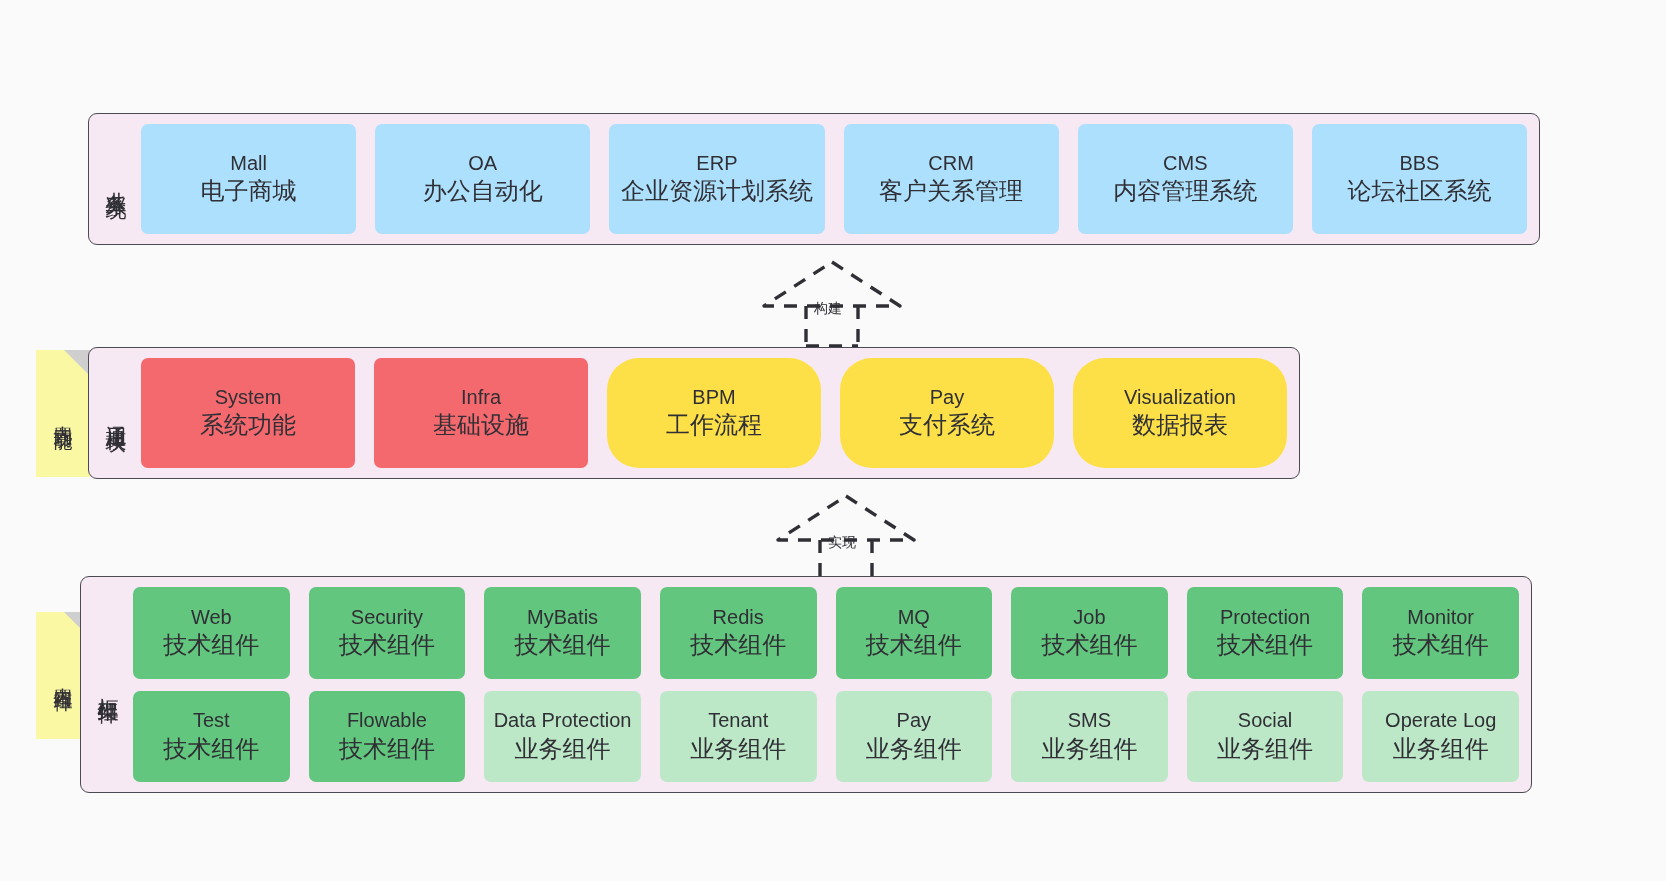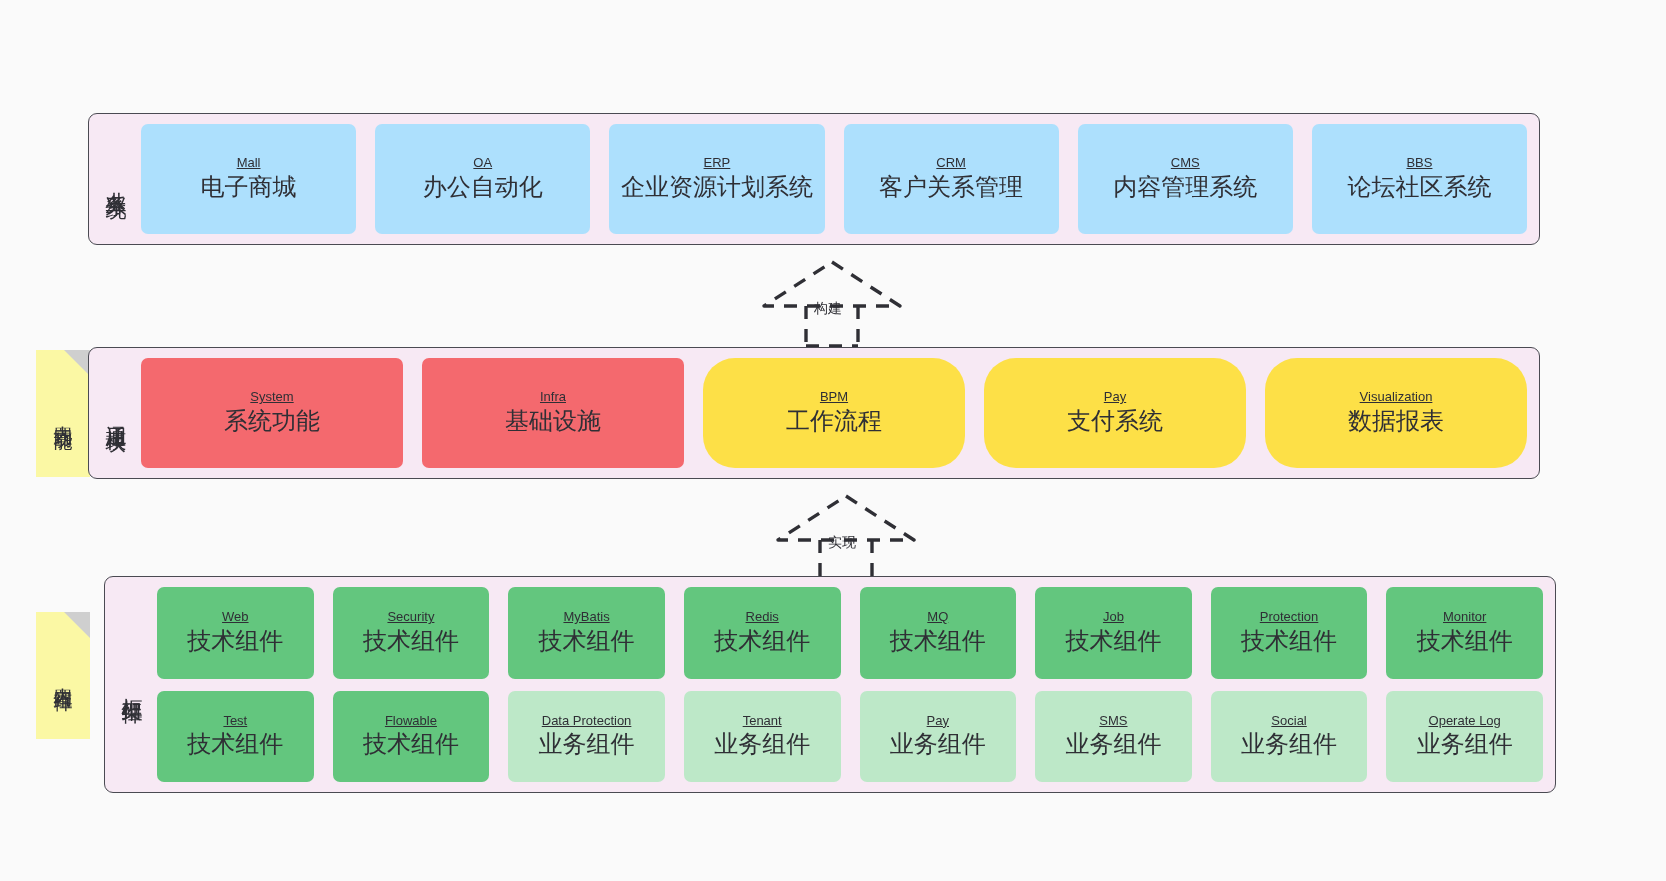--- a/index.html
+++ b/index.html
@@ -67,21 +67,21 @@
     border-radius: 7px;
     display: flex;
     flex-direction: column;
     align-items: center;
     justify-content: center;
     text-align: center;
     line-height: 1.28;
     padding: 4px 6px;
     color: #2f2f35;
   }
-  .node .n-title { font-size: 13px; text-decoration: underline; }
+  .node .n-title { font-size: 20px; }
   .node .n-sub   { font-size: 24px; }
 
   .blue        { background: #ade0fd; }
   .red         { background: #f4696e; }
   .pink        { background: #fde047; border-radius: 32px; }
   .green       { background: #63c67e; }
   .green-light { background: #bde8c8; }
 
   
   .sticky {
@@ -170,21 +170,21 @@
       <path d="M48 48 L48 88 M100 48 L100 88 M48 88 L100 88" stroke="#2f2f35" stroke-width="3.4" fill="none" stroke-dasharray="13 10" stroke-linecap="butt"></path>
     </svg>
     <span class="uml-label" style="left:56px; top:42px;">构建</span>
   </div>
 
   <div class="sticky" style="left:36px; top:350px; width:54px; height:127px;">
     <span class="fold"></span>
     <span class="sticky-text">内置功能</span>
   </div>
 
-  <div class="layer" style="left:88px; top:347px; width:1452px; height:132px;">
+  <div class="layer" style="left:88px; top:347px; width:1212px; height:132px;">
     <div class="layer-title">通用模块</div>
     <div class="layer-body">
       <div class="row">
         <div class="node red">
           <span class="n-title">System</span>
           <span class="n-sub">系统功能</span>
         </div>
         <div class="node red">
           <span class="n-title">Infra</span>
           <span class="n-sub">基础设施</span>
@@ -211,21 +211,21 @@
       <path d="M48 48 L48 88 M100 48 L100 88 M48 88 L100 88" stroke="#2f2f35" stroke-width="3.4" fill="none" stroke-dasharray="13 10" stroke-linecap="butt"></path>
     </svg>
     <span class="uml-label" style="left:56px; top:42px;">实现</span>
   </div>
 
   <div class="sticky" style="left:36px; top:612px; width:54px; height:127px;">
     <span class="fold"></span>
     <span class="sticky-text">内置组件</span>
   </div>
 
-  <div class="layer" style="left:104px; top:576px; width:1452px; height:217px;">
+  <div class="layer" style="left:80px; top:576px; width:1452px; height:217px;">
     <div class="layer-title">框架组件</div>
     <div class="layer-body">
 
       <div class="row">
         <div class="node green">
           <span class="n-title">Web</span>
           <span class="n-sub">技术组件</span>
         </div>
         <div class="node green">
           <span class="n-title">Security</span>

